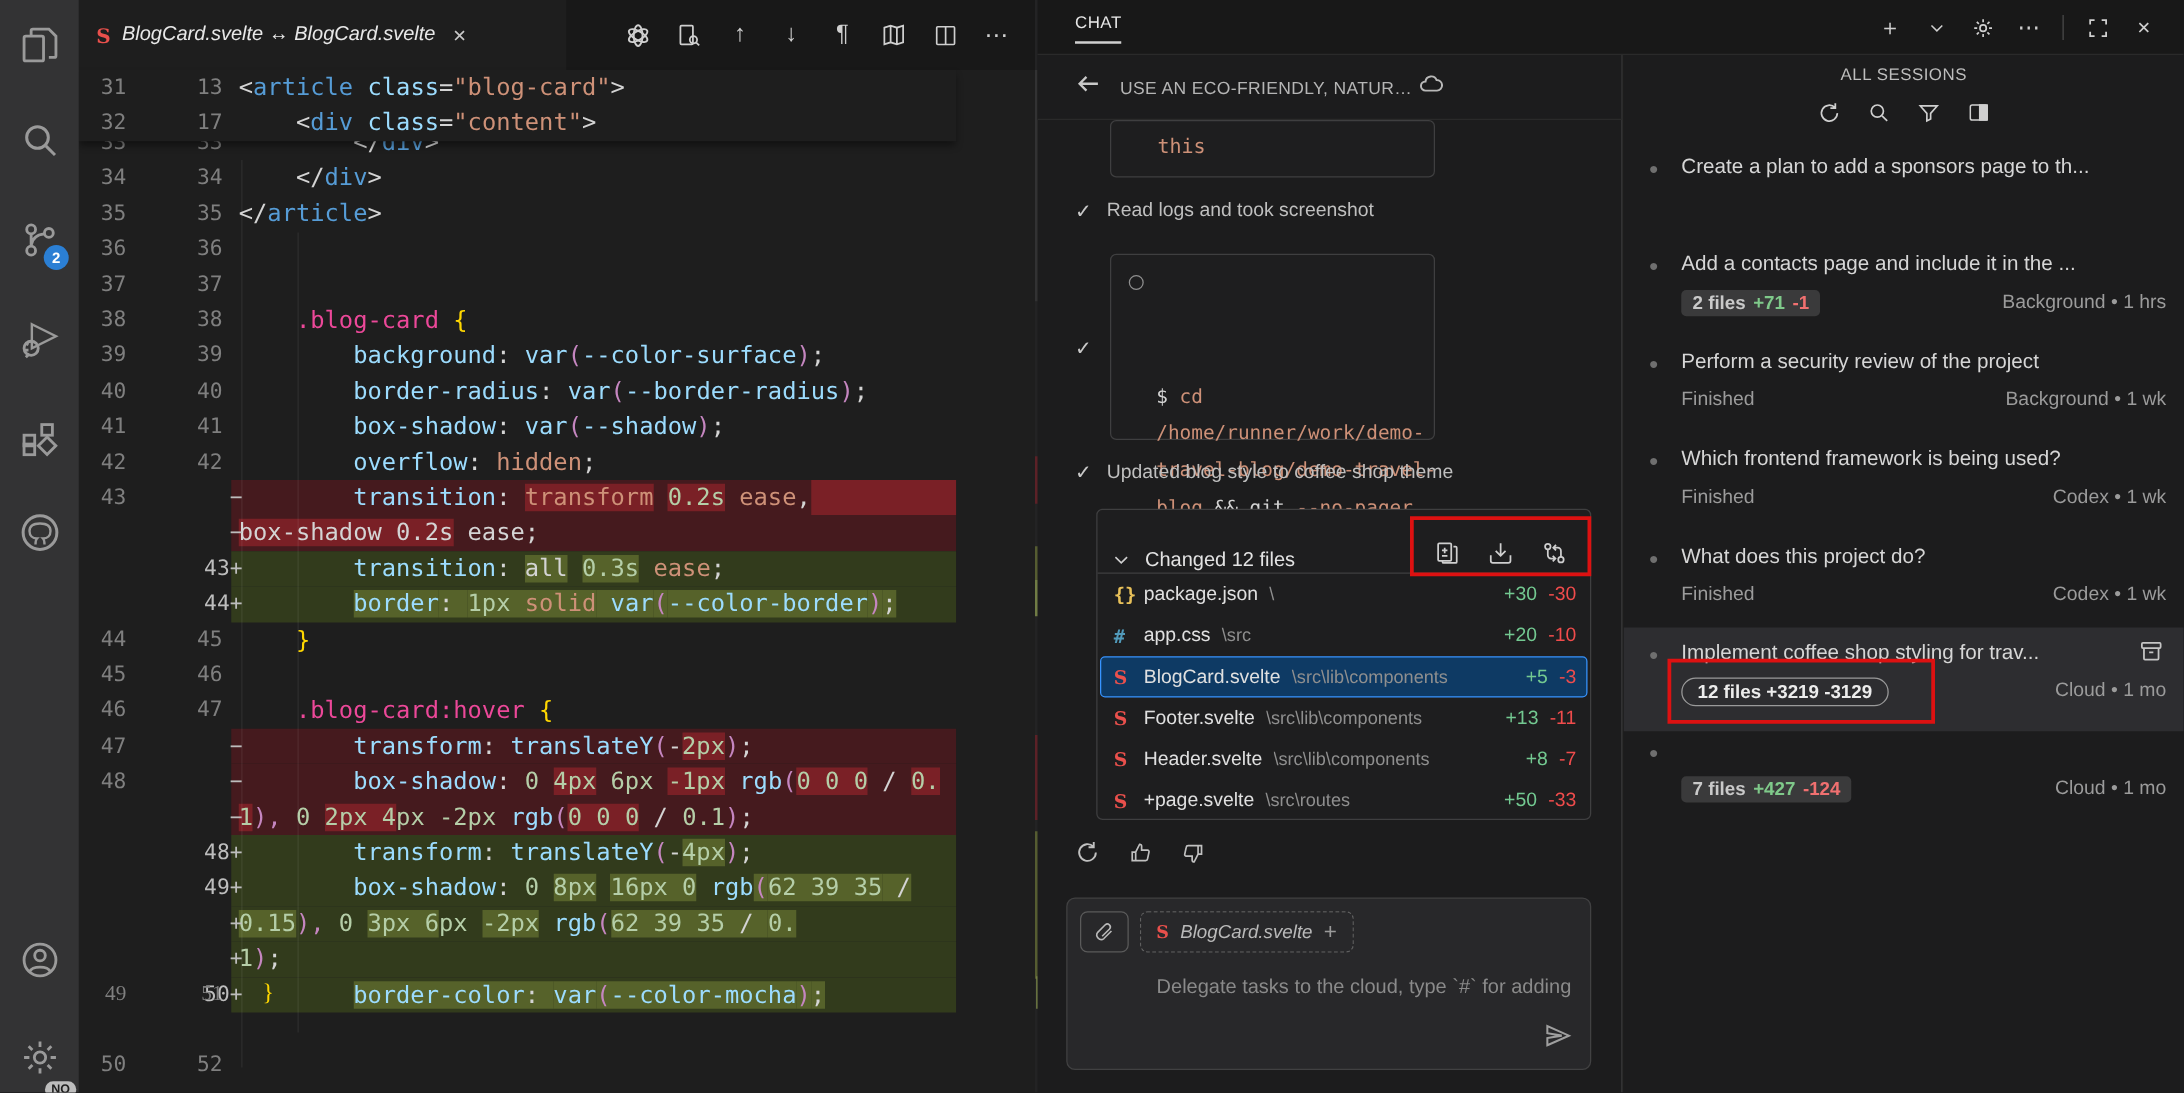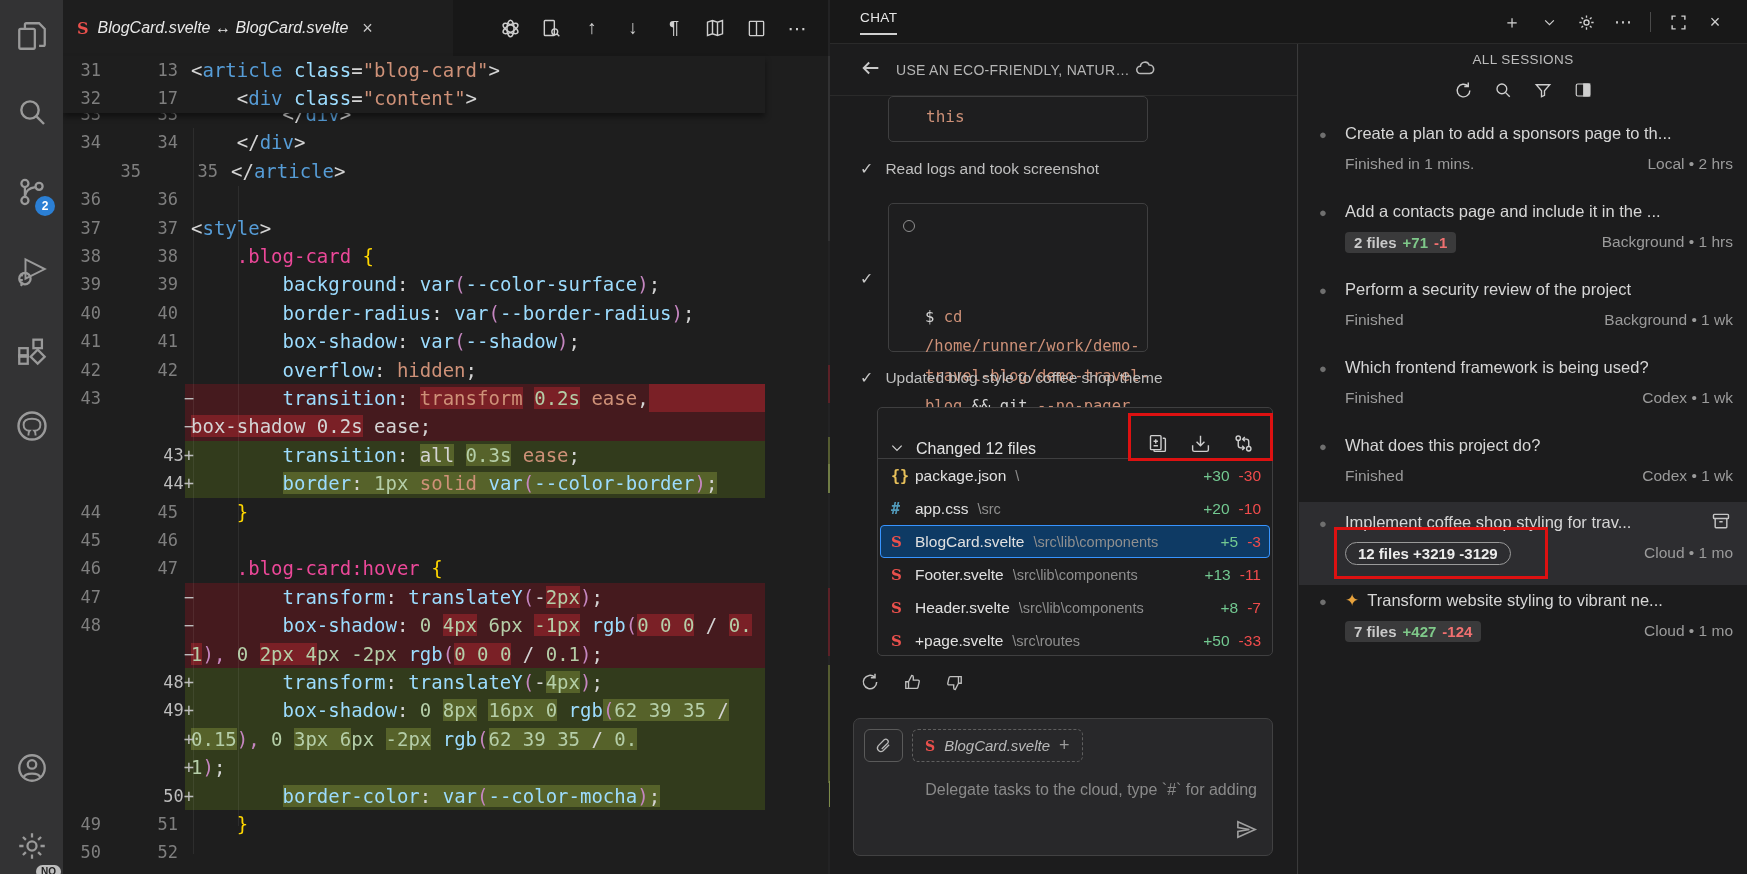--- a/index.html
+++ b/index.html
@@ -226,44 +226,44 @@
         </span>
         <span class="ic">⋯</span>
       </div>
     </div>
 
     <div class="coderows" id="coderows">
       <div class="guide" style="left:130px; top:72px; bottom:20px;"></div>
       <div class="guide" style="left:175px; top:130px; bottom:48px;"></div>
     <div class="crow ctx" style="top: 44px;"><span class="band"></span><span class="g1">33</span><span class="g2">33</span><span class="ctext"><span class="pre"><span class="tk-g">        </span><span class="tk-g">&lt;/</span><span class="tk-t">div</span><span class="tk-g">&gt;</span></span><span class="trailfill"></span></span></div>
         <div class="crow ctx" style="top: 72.4px;"><span class="band"></span><span class="g1">34</span><span class="g2">34</span><span class="ctext"><span class="pre"><span class="tk-g">    </span><span class="tk-g">&lt;/</span><span class="tk-t">div</span><span class="tk-g">&gt;</span></span><span class="trailfill"></span></span></div>
-        <div class="crow ctx" style="top: 100.8px; margin-left: 40px;"><span class="band"></span><span class="g1">35</span><span class="g2">35</span><span class="ctext"><span class="pre"><span class="tk-g">&lt;/</span><span class="tk-t">article</span><span class="tk-g">&gt;</span></span><span class="trailfill"></span></span></div>
+        <div class="crow ctx" style="top: 100.8px;"><span class="band"></span><span class="g1">35</span><span class="g2">35</span><span class="ctext"><span class="pre"><span class="tk-g">&lt;/</span><span class="tk-t">article</span><span class="tk-g">&gt;</span></span><span class="trailfill"></span></span></div>
         <div class="crow ctx" style="top: 129.2px;"><span class="band"></span><span class="g1">36</span><span class="g2">36</span><span class="ctext"><span class="pre"></span><span class="trailfill"></span></span></div>
-        <div class="crow ctx" style="top: 157.6px;"><span class="band"></span><span class="g1">37</span><span class="g2">37</span><span class="ctext"><span class="pre"><span class="tk-g">&lt;</span><span class="tk-t">style</span><span class="tk-g">&gt;</span></span><span class="trailfill"></span></span></div>
+        <div class="crow ctx" style="top: 157.6px;"><span class="band"></span><span class="g1">37</span><span class="g2">37</span></div>
         <div class="crow ctx" style="top: 186px;"><span class="band"></span><span class="g1">38</span><span class="g2">38</span><span class="ctext"><span class="pre"><span class="tk-g">    </span><span class="tk-sl">.blog-card</span><span class="tk-g"> </span><span class="tk-b">{</span></span><span class="trailfill"></span></span></div>
         <div class="crow ctx" style="top: 214.4px;"><span class="band"></span><span class="g1">39</span><span class="g2">39</span><span class="ctext"><span class="pre"><span class="tk-g">        </span><span class="tk-p">background</span><span class="tk-g">: </span><span class="tk-v">var</span><span class="tk-pr">(</span><span class="tk-a">--color-surface</span><span class="tk-pr">)</span><span class="tk-g">;</span></span><span class="trailfill"></span></span></div>
         <div class="crow ctx" style="top: 242.8px;"><span class="band"></span><span class="g1">40</span><span class="g2">40</span><span class="ctext"><span class="pre"><span class="tk-g">        </span><span class="tk-p">border-radius</span><span class="tk-g">: </span><span class="tk-v">var</span><span class="tk-pr">(</span><span class="tk-a">--border-radius</span><span class="tk-pr">)</span><span class="tk-g">;</span></span><span class="trailfill"></span></span></div>
         <div class="crow ctx" style="top: 271.2px;"><span class="band"></span><span class="g1">41</span><span class="g2">41</span><span class="ctext"><span class="pre"><span class="tk-g">        </span><span class="tk-p">box-shadow</span><span class="tk-g">: </span><span class="tk-v">var</span><span class="tk-pr">(</span><span class="tk-a">--shadow</span><span class="tk-pr">)</span><span class="tk-g">;</span></span><span class="trailfill"></span></span></div>
         <div class="crow ctx" style="top: 299.6px;"><span class="band"></span><span class="g1">42</span><span class="g2">42</span><span class="ctext"><span class="pre"><span class="tk-g">        </span><span class="tk-p">overflow</span><span class="tk-g">: </span><span class="tk-k">hidden</span><span class="tk-g">;</span></span><span class="trailfill"></span></span></div>
         <div class="crow del" style="top: 328px;"><span class="band"></span><span class="g1">43</span><span class="g2 signed">−</span><span class="ctext"><span class="pre"><span class="tk-g">        </span><span class="tk-p">transition</span><span class="tk-g">: </span><span class="tk-k hl">transform</span><span class="tk-g"> </span><span class="tk-n hl">0.2s</span><span class="tk-g"> </span><span class="tk-k">ease</span><span class="tk-g">,</span></span><span class="trailfill on"></span></span></div>
         <div class="crow del" style="top: 356.4px;"><span class="band"></span><span class="g1"></span><span class="g2 signed">−</span><span class="ctext"><span class="pre"><span class="tk-w hl">box-shadow 0.2s</span><span class="tk-g"> </span><span class="tk-w">ease;</span></span><span class="trailfill"></span></span></div>
         <div class="crow add" style="top: 384.8px;"><span class="band"></span><span class="g1"></span><span class="g2 signed">43+</span><span class="ctext"><span class="pre"><span class="tk-g">        </span><span class="tk-p">transition</span><span class="tk-g">: </span><span class="tk-w hl">all</span><span class="tk-g"> </span><span class="tk-n hl">0.3s</span><span class="tk-g"> </span><span class="tk-k">ease</span><span class="tk-g">;</span></span><span class="trailfill"></span></span></div>
         <div class="crow add" style="top: 413.2px;"><span class="band"></span><span class="g1"></span><span class="g2 signed">44+</span><span class="ctext"><span class="pre"><span class="tk-g">        </span><span class="tk-p hl">border</span><span class="tk-g hl">: </span><span class="tk-n hl">1px</span><span class="tk-g hl"> </span><span class="tk-k hl">solid</span><span class="tk-g hl"> </span><span class="tk-v hl">var</span><span class="tk-pr hl">(</span><span class="tk-a hl">--color-border</span><span class="tk-pr hl">)</span><span class="tk-g hl">;</span></span><span class="trailfill"></span></span></div>
         <div class="crow ctx" style="top: 441.6px;"><span class="band"></span><span class="g1">44</span><span class="g2">45</span><span class="ctext"><span class="pre"><span class="tk-g">    </span><span class="tk-b">}</span></span><span class="trailfill"></span></span></div>
         <div class="crow ctx" style="top: 470px;"><span class="band"></span><span class="g1">45</span><span class="g2">46</span><span class="ctext"><span class="pre"></span><span class="trailfill"></span></span></div>
         <div class="crow ctx" style="top: 498.4px;"><span class="band"></span><span class="g1">46</span><span class="g2">47</span><span class="ctext"><span class="pre"><span class="tk-g">    </span><span class="tk-sl">.blog-card:hover</span><span class="tk-g"> </span><span class="tk-b">{</span></span><span class="trailfill"></span></span></div>
         <div class="crow del" style="top: 526.8px;"><span class="band"></span><span class="g1">47</span><span class="g2 signed">−</span><span class="ctext"><span class="pre"><span class="tk-g">        </span><span class="tk-p">transform</span><span class="tk-g">: </span><span class="tk-v">translateY</span><span class="tk-pr">(</span><span class="tk-g">-</span><span class="tk-n hl">2px</span><span class="tk-pr">)</span><span class="tk-g">;</span></span><span class="trailfill"></span></span></div>
         <div class="crow del" style="top: 555.2px;"><span class="band"></span><span class="g1">48</span><span class="g2 signed">−</span><span class="ctext"><span class="pre"><span class="tk-g">        </span><span class="tk-p">box-shadow</span><span class="tk-g">: </span><span class="tk-n">0 </span><span class="tk-n hl">4px</span><span class="tk-n"> 6px </span><span class="tk-n hl">-1px</span><span class="tk-g"> </span><span class="tk-v">rgb</span><span class="tk-pr">(</span><span class="tk-n hl">0 0 0</span><span class="tk-g"> / </span><span class="tk-n hl">0.</span></span><span class="trailfill"></span></span></div>
         <div class="crow del" style="top: 583.6px;"><span class="band"></span><span class="g1"></span><span class="g2 signed">−</span><span class="ctext"><span class="pre"><span class="tk-n hl">1</span><span class="tk-pr">), </span><span class="tk-n">0 </span><span class="tk-n hl">2px 4</span><span class="tk-n">px </span><span class="tk-n">-2px</span><span class="tk-g"> </span><span class="tk-v">rgb</span><span class="tk-pr">(</span><span class="tk-n hl">0 0 0</span><span class="tk-g"> / </span><span class="tk-n">0.1</span><span class="tk-pr">)</span><span class="tk-g">;</span></span><span class="trailfill"></span></span></div>
         <div class="crow add" style="top: 612px;"><span class="band"></span><span class="g1"></span><span class="g2 signed">48+</span><span class="ctext"><span class="pre"><span class="tk-g">        </span><span class="tk-p">transform</span><span class="tk-g">: </span><span class="tk-v">translateY</span><span class="tk-pr">(</span><span class="tk-g">-</span><span class="tk-n hl">4px</span><span class="tk-pr">)</span><span class="tk-g">;</span></span><span class="trailfill"></span></span></div>
         <div class="crow add" style="top: 640.4px;"><span class="band"></span><span class="g1"></span><span class="g2 signed">49+</span><span class="ctext"><span class="pre"><span class="tk-g">        </span><span class="tk-p">box-shadow</span><span class="tk-g">: </span><span class="tk-n">0 </span><span class="tk-n hl">8px</span><span class="tk-g"> </span><span class="tk-n hl">16px 0</span><span class="tk-g"> </span><span class="tk-v">rgb</span><span class="tk-pr hl">(</span><span class="tk-n hl">62 39 35</span><span class="tk-g hl"> /</span></span><span class="trailfill"></span></span></div>
         <div class="crow add" style="top: 668.8px;"><span class="band"></span><span class="g1"></span><span class="g2 signed">+</span><span class="ctext"><span class="pre"><span class="tk-n hl">0.15</span><span class="tk-pr">), </span><span class="tk-n">0 </span><span class="tk-n hl">3px 6</span><span class="tk-n">px </span><span class="tk-n hl">-2px</span><span class="tk-g"> </span><span class="tk-v">rgb</span><span class="tk-pr">(</span><span class="tk-n hl">62 39 35</span><span class="tk-g hl"> / </span><span class="tk-n hl">0.</span></span><span class="trailfill"></span></span></div>
         <div class="crow add" style="top: 697.2px;"><span class="band"></span><span class="g1"></span><span class="g2 signed">+</span><span class="ctext"><span class="pre"><span class="tk-n">1</span><span class="tk-pr">)</span><span class="tk-g">;</span></span><span class="trailfill"></span></span></div>
         <div class="crow add" style="top: 725.6px;"><span class="band"></span><span class="g1"></span><span class="g2 signed">50+</span><span class="ctext"><span class="pre"><span class="tk-g">        </span><span class="tk-p hl">border-color</span><span class="tk-g hl">: </span><span class="tk-v hl">var</span><span class="tk-pr hl">(</span><span class="tk-a hl">--color-mocha</span><span class="tk-pr hl">)</span><span class="tk-g hl">;</span></span><span class="trailfill"></span></span></div>
-        <div class="crow ctx" style="top: 754px;"><span class="band"></span><span class="g1">49</span><span class="g2">51</span><span class="ctext"><span class="pre"><span class="tk-g">    </span><span class="tk-b">}</span></span><span class="trailfill"></span></span></div>
+        <div class="crow ctx" style="top: 725px; font-family: Liberation Serif, serif;"><span class="band"></span><span class="g1">49</span><span class="g2">51</span><span class="ctext"><span class="pre"><span class="tk-g">    </span><span class="tk-b">}</span></span><span class="trailfill"></span></span></div>
         <div class="crow ctx" style="top: 782.4px;"><span class="band"></span><span class="g1">50</span><span class="g2">52</span><span class="ctext"><span class="pre"></span><span class="trailfill"></span></span></div>
       </div>
     <div class="sticky" id="stickyrows">
         <div class="crow ctx" style="top: 0px;"><span class="band"></span><span class="g1">31</span><span class="g2">13</span><span class="ctext"><span class="pre"><span class="tk-g">&lt;</span><span class="tk-t">article</span><span class="tk-g"> </span><span class="tk-a">class</span><span class="tk-g">=</span><span class="tk-s">"blog-card"</span><span class="tk-g">&gt;</span></span><span class="trailfill"></span></span></div>
         <div class="crow ctx" style="top: 28.4px;"><span class="band"></span><span class="g1">32</span><span class="g2">17</span><span class="ctext"><span class="pre"><span class="tk-g">    </span><span class="tk-g">&lt;</span><span class="tk-t">div</span><span class="tk-g"> </span><span class="tk-a">class</span><span class="tk-g">=</span><span class="tk-s">"content"</span><span class="tk-g">&gt;</span></span><span class="trailfill"></span></span></div>
       </div>
 
     <div class="minimap">
       <div class="mm-slider"></div>
       <div id="mmblocks">
@@ -483,24 +483,20 @@
               <rect x="3" y="4" width="18" height="16" rx="2" fill="none"></rect>
               <rect x="13" y="4" width="8" height="16" fill="#cfcfcf"></rect>
             </svg>
         </span>
       </div>
     </div>
     <div id="sesslist">
         <div class="sitem" style="top: 75px;">
           <span class="s-bullet" style="top:8px">●</span>
           <div class="s-title" style="top:0px"><span>Create a plan to add a sponsors page to th...</span></div>
-          <div class="s-sub" style="top:31px">
-            <span class="s-status">Finished in 1 mins.</span>
-            <span class="s-meta">Local • 2 hrs</span>
-          </div>
         </div>
         <div class="sitem" style="top: 153px;">
           <span class="s-bullet" style="top:8px">●</span>
           <div class="s-title" style="top:0px"><span>Add a contacts page and include it in the ...</span></div>
           <div class="s-sub" style="top:31px">
             <span class="pill ">
               <span class="pf">2 files</span>
               <span class="pp">+71</span>
               <span class="pm">-1</span>
             </span>
@@ -541,21 +537,20 @@
             </svg></span>
           <div class="s-sub" style="top:37px">
             <span class="pill outline">
               <span class="pf">12 files +3219 -3129</span>
             </span>
             <span class="s-meta">Cloud • 1 mo</span>
           </div>
         </div>
         <div class="sitem" style="top: 542px;">
           <span class="s-bullet" style="top:8px">●</span>
-          <div class="s-title" style="top:0px"><span class="sparkle">✦</span><span>Transform website styling to vibrant ne...</span></div>
           <div class="s-sub" style="top:31px">
             <span class="pill ">
               <span class="pf">7 files</span>
               <span class="pp">+427</span>
               <span class="pm">-124</span>
             </span>
             <span class="s-meta">Cloud • 1 mo</span>
           </div>
         </div>
       </div>

